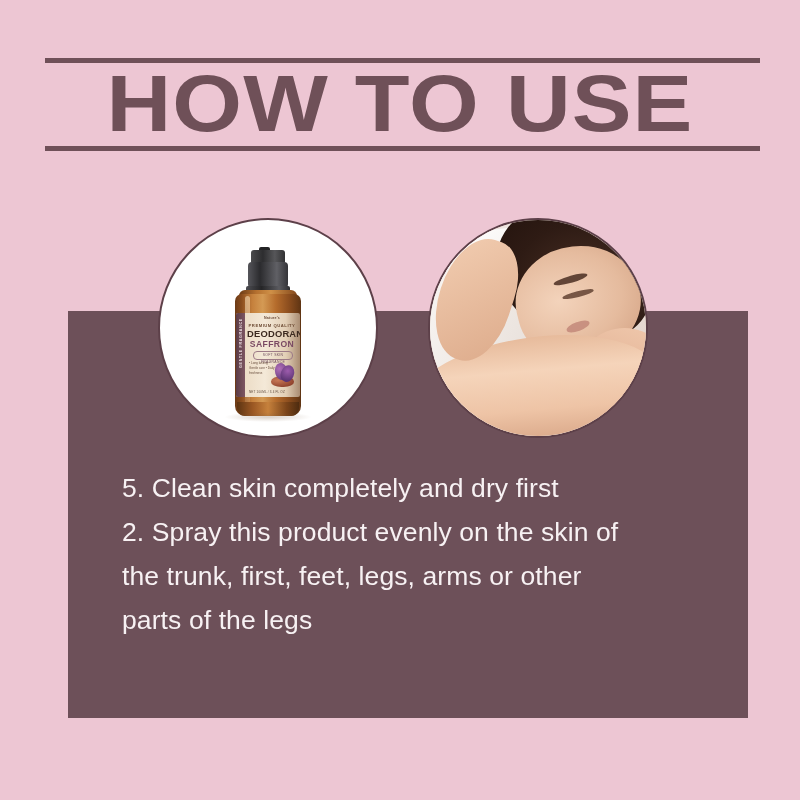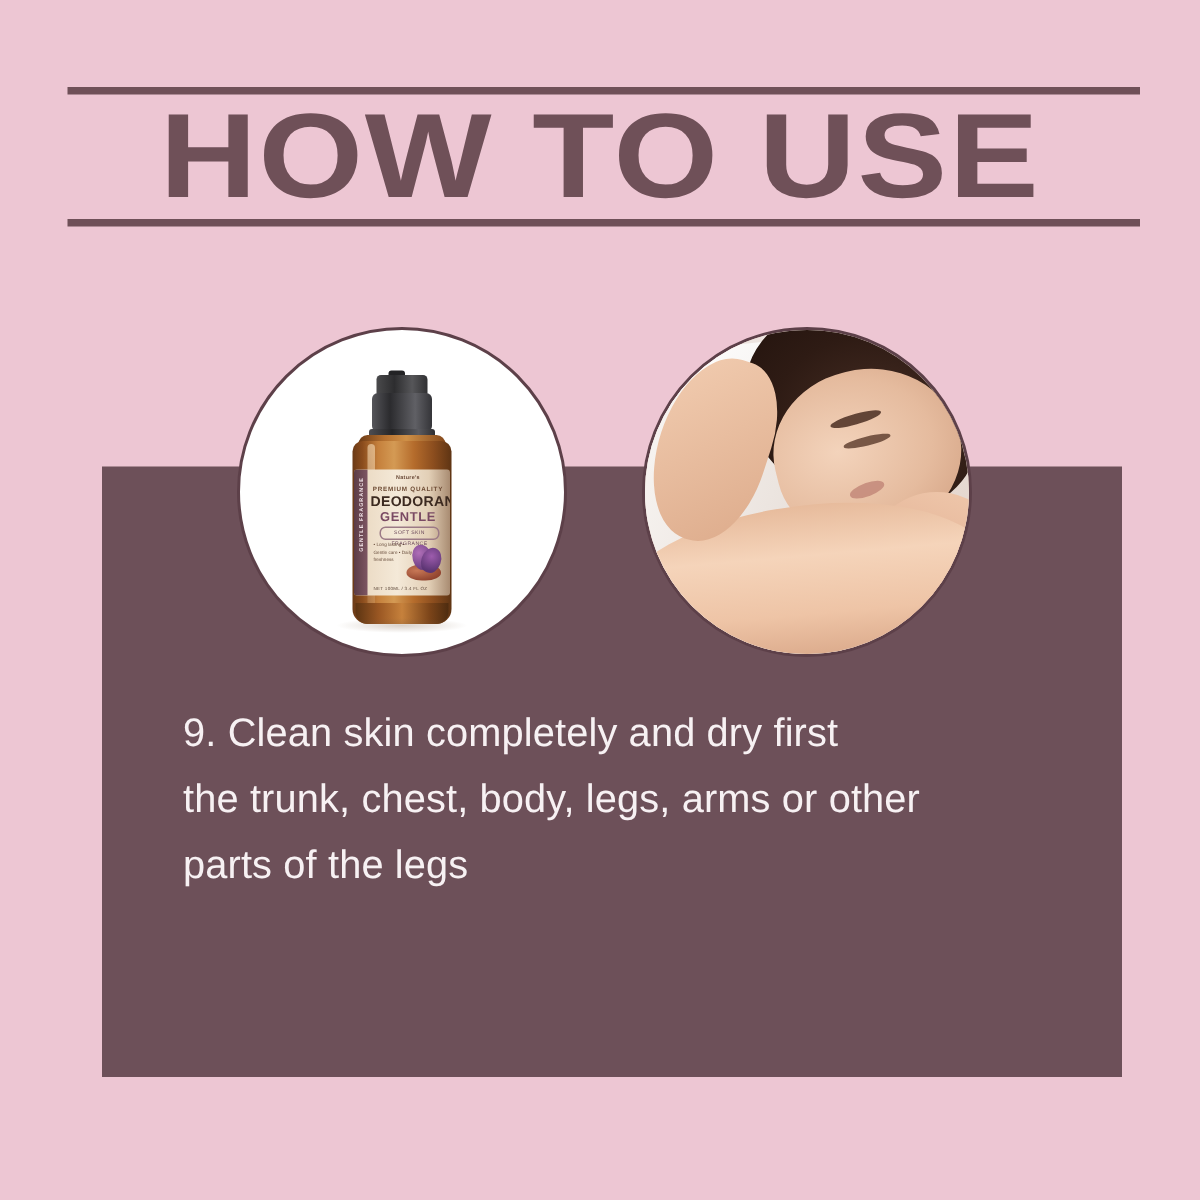--- a/index.html
+++ b/index.html
@@ -447,21 +447,21 @@
       <div class="b-highlight"></div>
       <div class="b-bottom"></div>
 
       <div class="b-label">
         <div class="b-sidebar">
           <div class="b-sidetext">GENTLE FRAGRANCE</div>
         </div>
         <div class="b-brand">Nature's</div>
         <div class="b-premium">PREMIUM QUALITY</div>
         <div class="b-main">DEODORANT</div>
-        <div class="b-sub">GENTLE</div>
+        <div class="b-sub">SAFFRON</div>
         <div class="b-pill">SOFT SKIN FRAGRANCE</div>
         <div class="b-bullets">• Long lasting
 • Gentle care
 • Daily freshness</div>
         <div class="b-flower">
           <div class="leaf"></div>
           <div class="petal p1"></div>
           <div class="petal p2"></div>
         </div>
         <div class="b-net">NET 100ML / 3.4 FL OZ</div>
@@ -479,18 +479,19 @@
       <div class="m-brow"></div>
       <div class="m-eye"></div>
       <div class="m-lips"></div>
       <div class="m-shoulder"></div>
       <div class="m-arm"></div>
       <div class="m-upperarm"></div>
     </div>
   </div>
 
   <div class="steps">
-    <p>9. Clean skin completely and dry first</p>
-    <p>the trunk, chest, body, legs, arms or other</p>
+    <p>5. Clean skin completely and dry first</p>
+    <p>2. Spray this product evenly on the skin of</p>
+    <p>the trunk, first, feet, legs, arms or other</p>
     <p>parts of the legs</p>
   </div>
 
 </div>
 
 </body></html>

